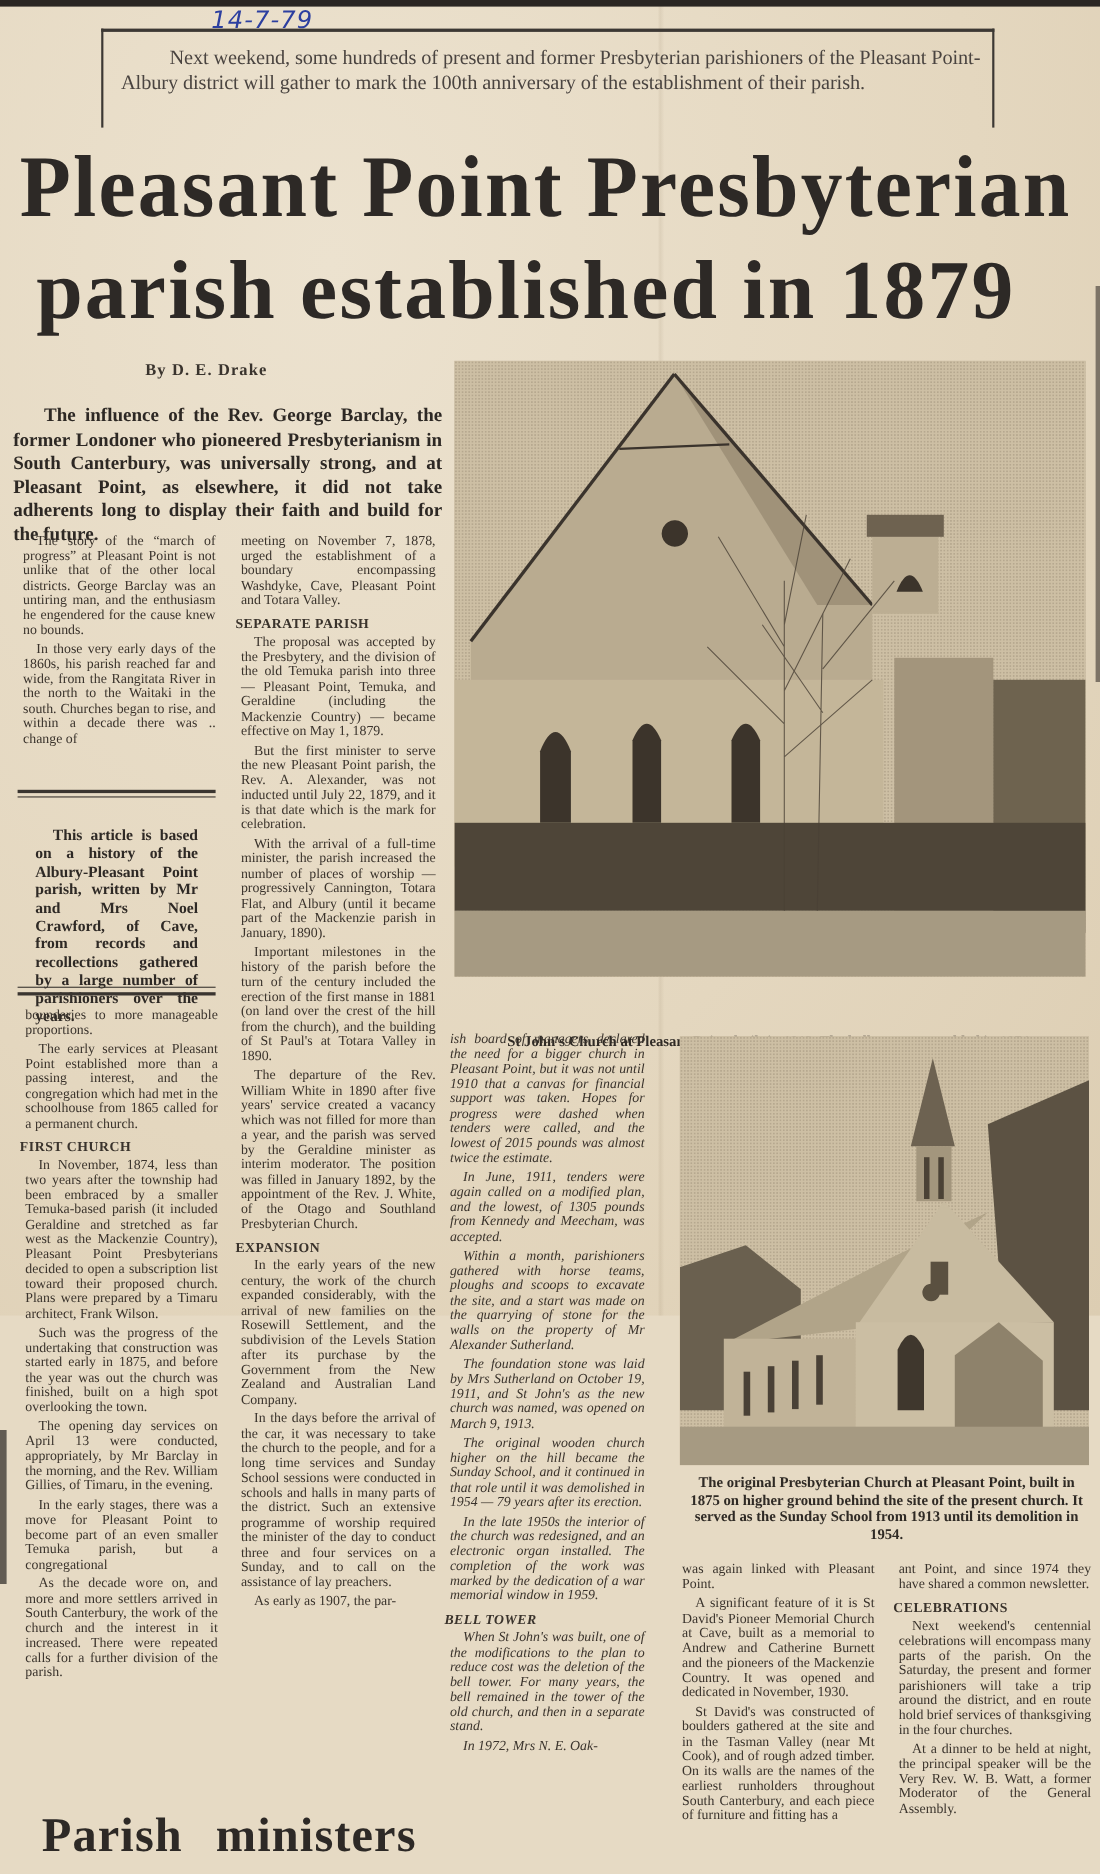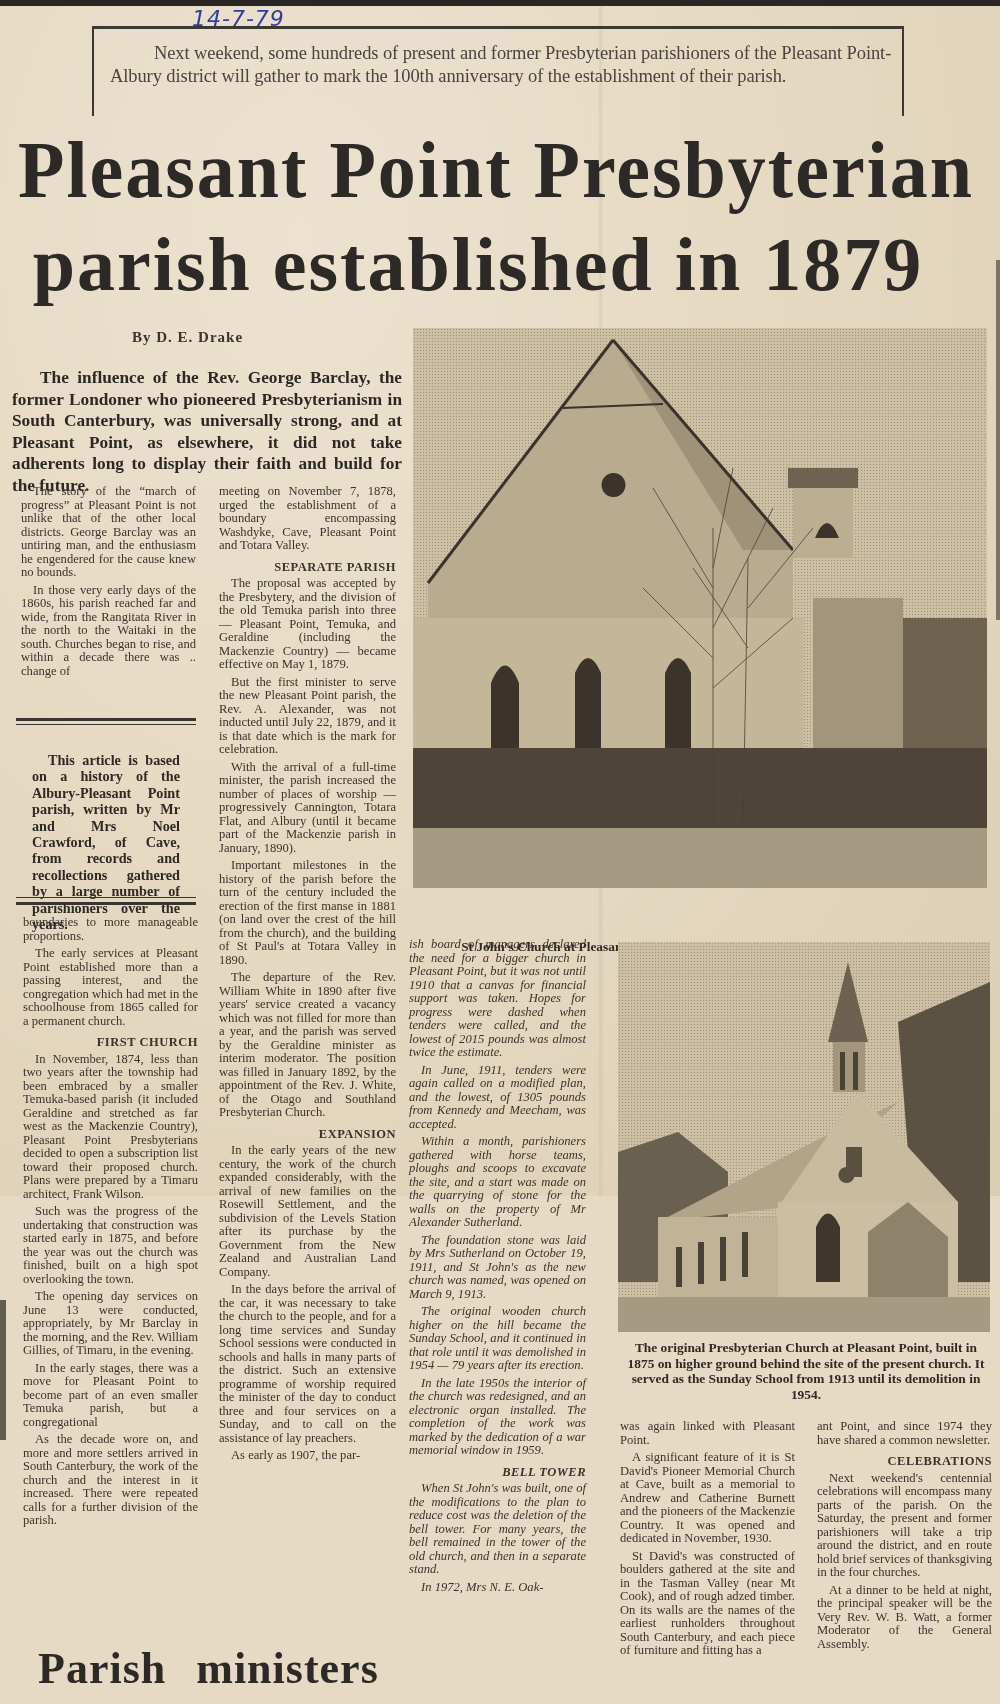--- a/index.html
+++ b/index.html
@@ -47,21 +47,21 @@
     font-family:"Liberation Serif", serif; font-weight:bold; font-size:17.3px; line-height:21.5px;
     text-align: justify; color:#2d2824; text-indent: 28px; margin-top: 12px;
   }
   .col {
     position:absolute; font-family:"Liberation Serif", serif; font-size:12.6px; line-height:13.5px;
     text-align: justify; color:#3a332c; hyphens: manual;
   }
   .col p { margin:0 0 4px 5px; text-indent: 12px; }
   .col p.noindent { text-indent: 0; }
   .col h4 {
-    margin:8px 0 3px 0; font-size:12.5px; text-align:right; font-weight:bold;
+    margin:8px 0 3px 0; font-size:12.5px; text-align:left; font-weight:bold;
     letter-spacing:0.5px; color:#3a332c;
   }
   .boxnote {
     position:absolute; left:16px; top:720px; width:180px;
     font-family:"Liberation Serif", serif; font-weight:bold; font-size:14.2px; line-height:16.4px;
     text-align: justify; color:#2e2925;
   }
   .boxnote p { margin:16px; text-indent: 16px; font-family: Liberation Serif, serif; }
   .rule-wavy { position:absolute; left:16px; width:180px; height:3px; background:#3a3530; }
   .rule-thin { position:absolute; left:16px; width:180px; height:1px; background:#3a3530; }
@@ -111,21 +111,21 @@
 
   <div class="rule-thin" style="top:897px;"></div>
   <div class="rule-wavy" style="top:902px;"></div>
 
   <div class="col" style="left:18px; top:916px; width:180px;">
     <p class="noindent">boundaries to more manageable proportions.</p>
     <p>The early services at Pleasant Point established more than a passing interest, and the congregation which had met in the schoolhouse from 1865 called for a permanent church.</p>
     <h4>FIRST CHURCH</h4>
     <p>In November, 1874, less than two years after the township had been embraced by a smaller Temuka-based parish (it included Geraldine and stretched as far west as the Mackenzie Country), Pleasant Point Presbyterians decided to open a subscription list toward their proposed church. Plans were prepared by a Timaru architect, Frank Wilson.</p>
     <p>Such was the progress of the undertaking that construction was started early in 1875, and before the year was out the church was finished, built on a high spot overlooking the town.</p>
-    <p>The opening day services on June 13 were conducted, appropriately, by Mr Barclay in the morning, and the Rev. William Gillies, of Timaru, in the evening.</p>
+    <p>The opening day services on April 13 were conducted, appropriately, by Mr Barclay in the morning, and the Rev. William Gillies, of Timaru, in the evening.</p>
     <p>In the early stages, there was a move for Pleasant Point to become part of an even smaller Temuka parish, but a congregational</p>
     <p>As the decade wore on, and more and more settlers arrived in South Canterbury, the work of the church and the interest in it increased. There were repeated calls for a further division of the parish.</p>
   </div>
 
   <div class="col" style="left:214px; top:485px; width:182px;">
     <p class="noindent">meeting on November 7, 1878, urged the establishment of a boundary encompassing Washdyke, Cave, Pleasant Point and Totara Valley.</p>
     <h4>SEPARATE PARISH</h4>
     <p>The proposal was accepted by the Presbytery, and the division of the old Temuka parish into three — Pleasant Point, Temuka, and Geraldine (including the Mackenzie Country) — became effective on May 1, 1879.</p>
     <p>But the first minister to serve the new Pleasant Point parish, the Rev. A. Alexander, was not inducted until July 22, 1879, and it is that date which is the mark for celebration.</p>
     <p>With the arrival of a full-time minister, the parish increased the number of places of worship — progressively Cannington, Totara Flat, and Albury (until it became part of the Mackenzie parish in January, 1890).</p>

